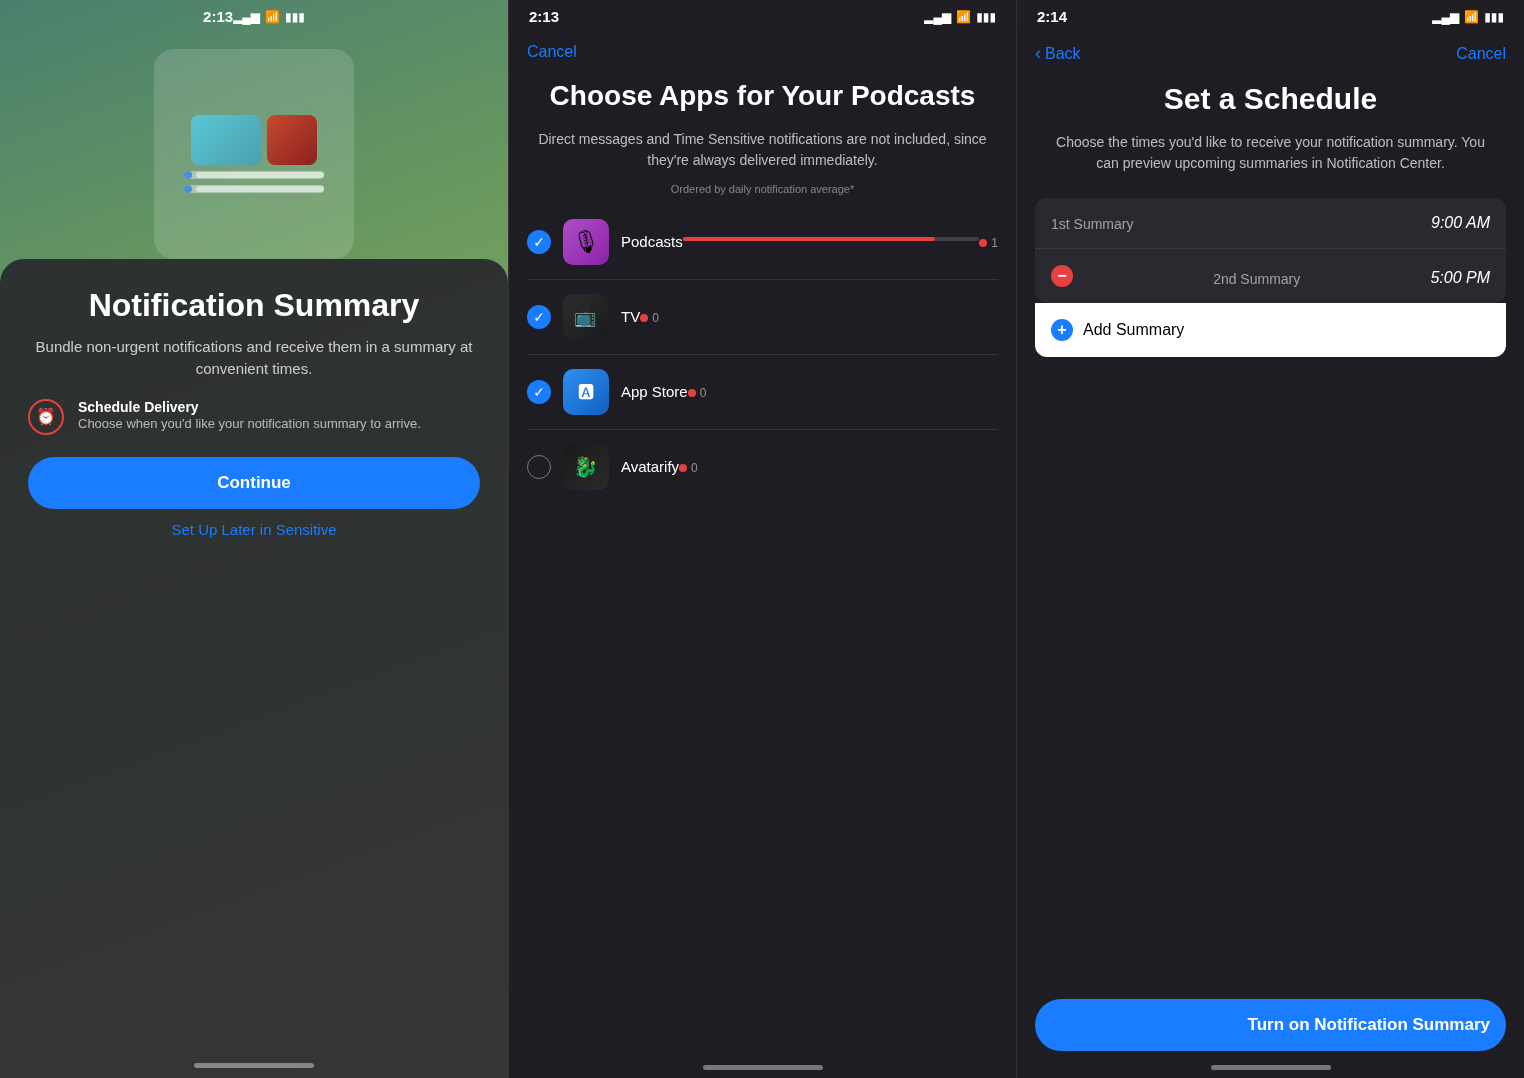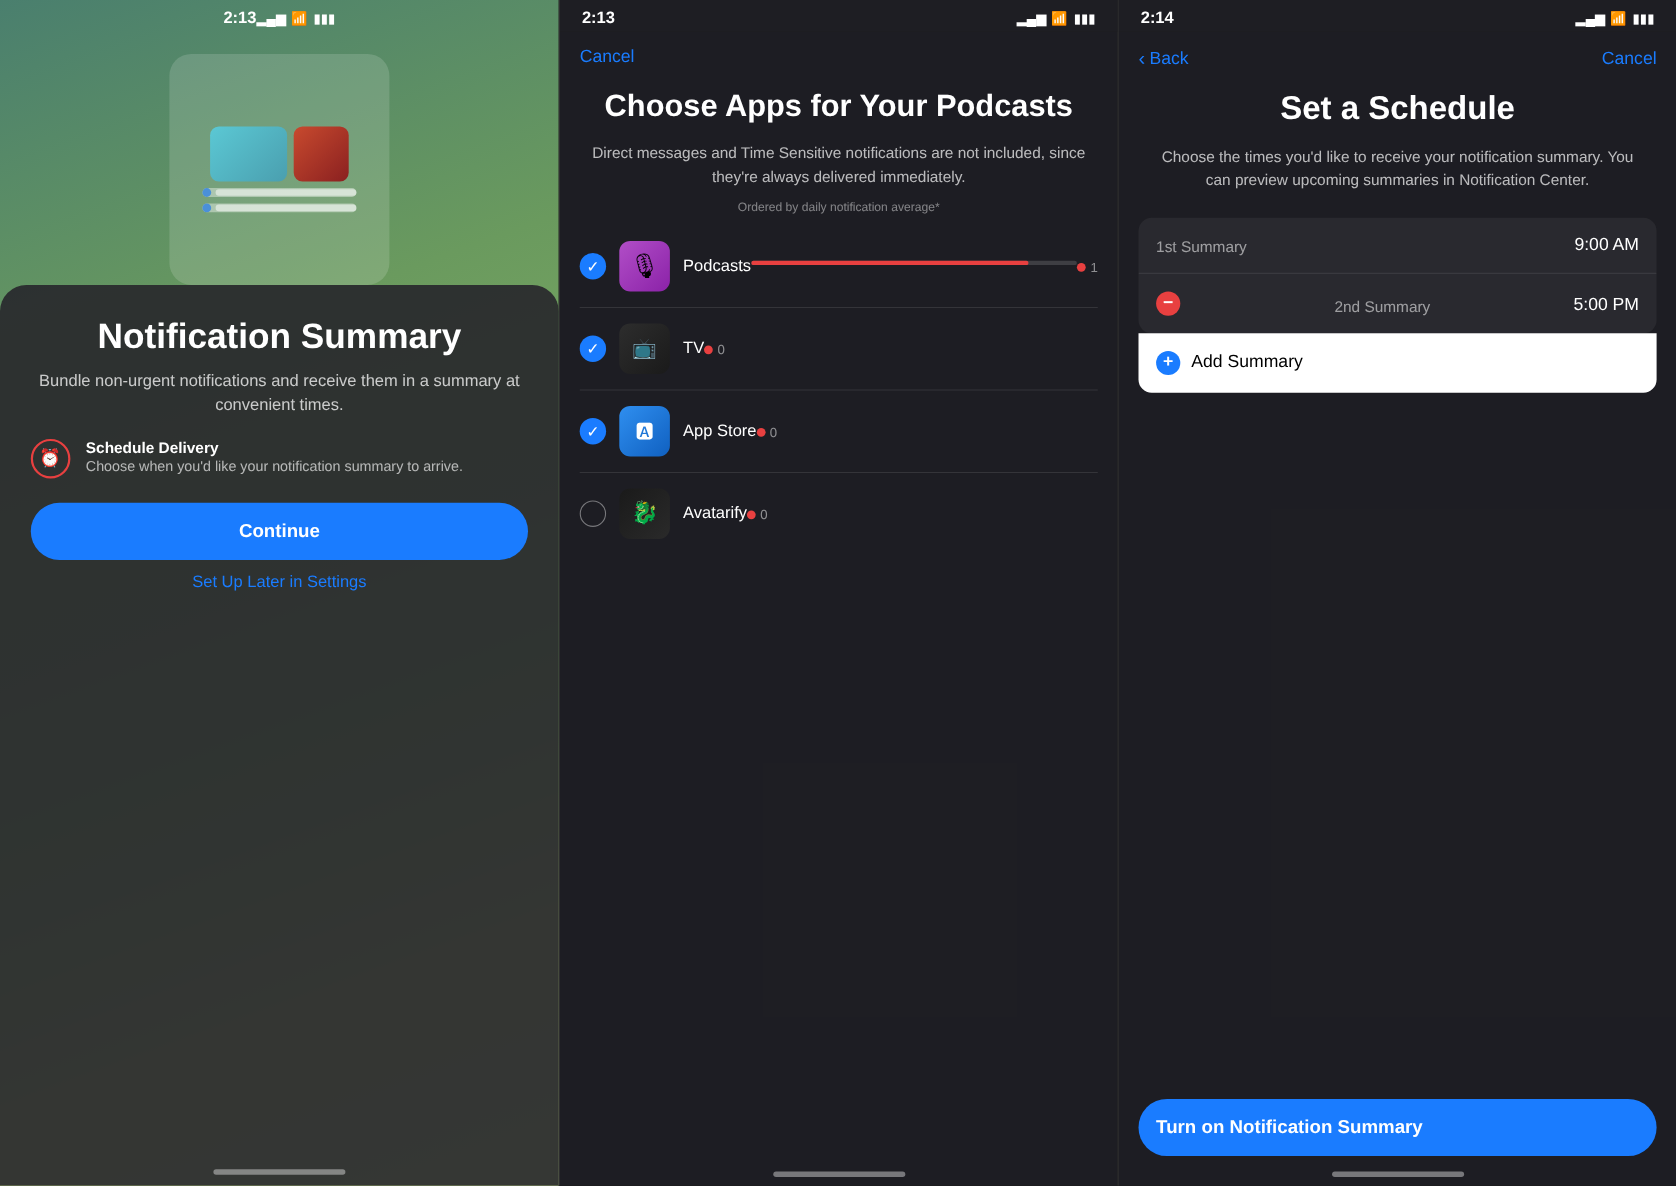--- a/index.html
+++ b/index.html
@@ -393,20 +393,21 @@
     }
     .schedule-item:last-child { border-bottom: none; }
     .schedule-label {
       font-size: 14px;
       color: rgba(255,255,255,0.55);
     }
     .schedule-time {
       font-size: 16px;
       color: #fff;
       font-weight: 500;
+      font-style: italic;
     }
     .minus-btn {
       width: 22px;
       height: 22px;
       border-radius: 50%;
       background: #e84040;
       display: flex;
       align-items: center;
       justify-content: center;
       color: #fff;
@@ -445,21 +446,21 @@
       background: #1a7cff;
       color: #fff;
       font-size: 17px;
       font-weight: 600;
       border: none;
       border-radius: 50px;
       width: calc(100% - 36px);
       margin: 14px 18px;
       padding: 16px;
       cursor: pointer;
-      text-align: left;
+      text-align: right;
       margin-top: auto;
     }
     .spacer { flex: 1; }
 
     
     .phone + .phone {
       border-left: 1px solid #333;
     }
   </style>
 </head>
@@ -499,21 +500,21 @@
 
         <div class="feature-row">
           <div class="feature-icon">⏰</div>
           <div class="feature-text">
             <h3>Schedule Delivery</h3>
             <p>Choose when you'd like your notification summary to arrive.</p>
           </div>
         </div>
 
         <button class="btn-continue">Continue</button>
-        <button class="btn-link">Set Up Later in Settings</button>
+        <button class="btn-link">Set Up Later in Sensitive</button>
 
         <div class="home-indicator"></div>
       </div>
     </div>
   </div>
 </div>
 
 <div class="phone">
   <div class="status-bar" style="background:#1e1e23;">
     <span class="status-time">2:13</span>

